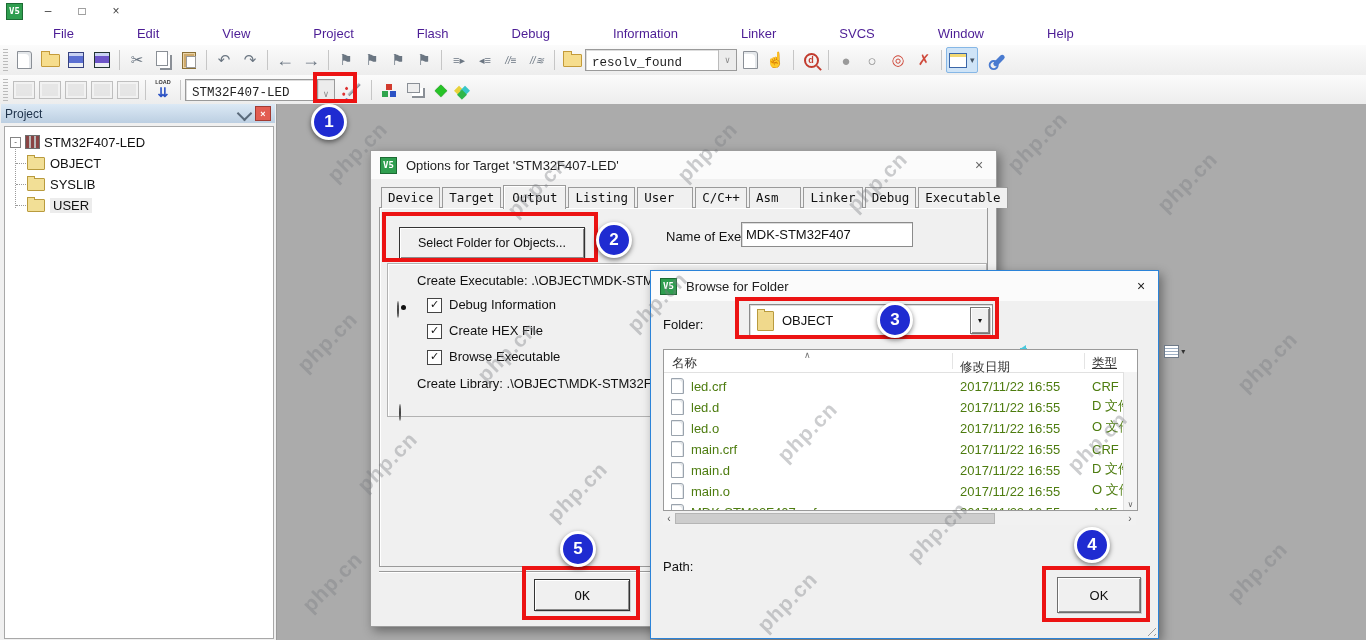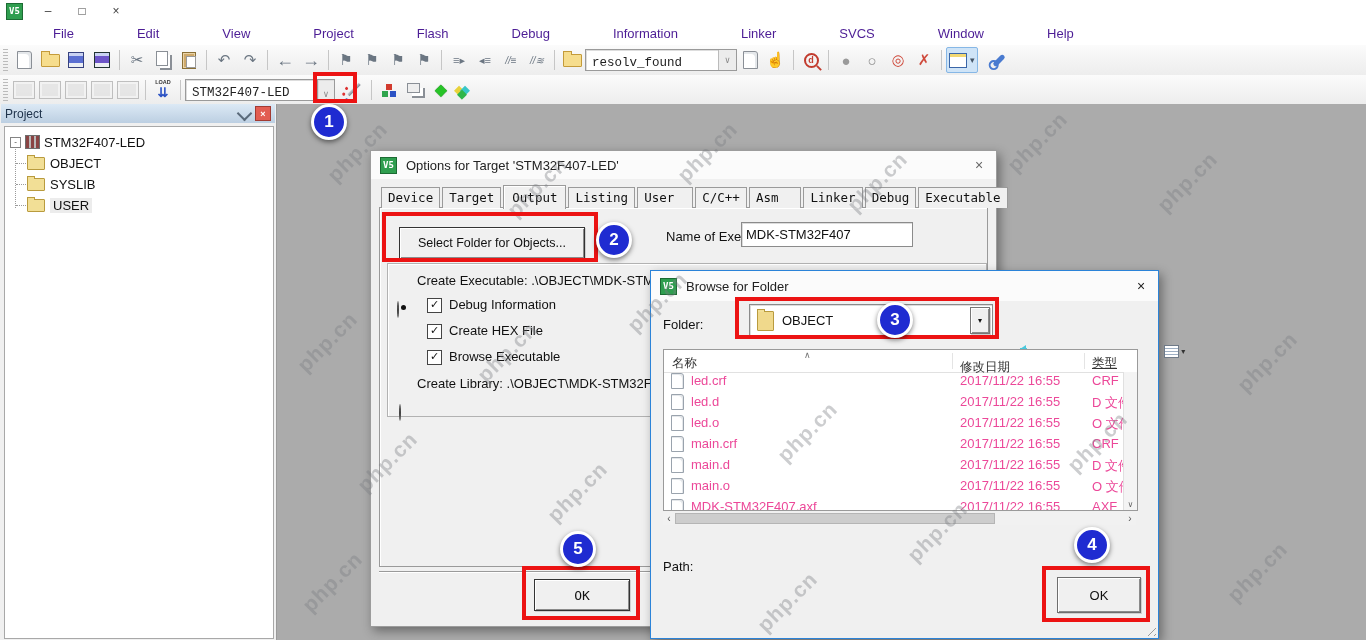--- a/index.html
+++ b/index.html
@@ -95,21 +95,21 @@
   .groove{border-top:1px solid #9a9a9a;border-bottom:1px solid #ffffff;height:0;position:absolute;}
   
   .nav-ic{width:22px;height:18px;display:inline-flex;align-items:center;justify-content:center;position:relative;}
   .back-arrow{width:0;height:0;border:6px solid transparent;border-right:9px solid #49c8dc;}
   .back-arrow::after{content:"";position:absolute;left:13px;top:6px;width:7px;height:5px;background:#49c8dc;}
   .fold-up{width:16px;height:10px;background:#f6dd8d;border:1px solid #c49b3a;font:bold 8px/10px "Liberation Sans",sans-serif;text-align:center;color:#222;}
   .views{width:13px;height:11px;border:1px solid #6f7a88;background:repeating-linear-gradient(#fff 0 2px,#9fb0c4 2px 3px);}
   #file-list{left:12px;top:78px;width:473px;height:160px;background:#fff;border:1px solid #9a9a9a;position:absolute;overflow:hidden;}
   .fl-head{height:22px;border-bottom:1px solid #e1e1e1;position:relative;font-size:12.5px;color:#333;}
   .fl-col-sep{position:absolute;top:3px;width:1px;height:16px;background:#e4e4e4;}
-  .fl-row{height:21px;display:flex;align-items:flex-start;position:relative;font-size:13px;color:#ec4899;}
+  .fl-row{height:21px;display:flex;align-items:flex-end;position:relative;font-size:13px;color:#4d7c0f;}
   .fl-page{width:11px;height:14px;background:#fff;border:1px solid #9aa3ad;border-radius:0 3px 0 0;margin:0 7px 0 7px;flex:none;
            box-shadow:inset -3px 3px 0 -2px #e4e7ea;}
   .fl-date{position:absolute;left:296px;}
   .fl-type{position:absolute;left:428px;width:33px;overflow:hidden;white-space:nowrap;}
   #fl-vscroll{position:absolute;right:0;top:22px;bottom:0;width:13px;background:#f4f4f4;border-left:1px solid #e0e0e0;}
   #fl-vscroll .sa{position:absolute;left:0;width:13px;font-size:8px;color:#666;text-align:center;}
   #fl-hscroll{left:12px;top:241px;width:473px;height:13px;background:#f1f1f1;position:absolute;display:flex;align-items:center;font-size:10px;color:#555;}
   .h-thumb{height:9px;background:#cdcdcd;border:1px solid #b5b5b5;}
   .grip-corner{position:absolute;right:2px;bottom:2px;width:12px;height:12px;
     background:repeating-linear-gradient(135deg,transparent 0 3px,#9a9a9a 3px 4px);clip-path:polygon(100% 0,100% 100%,0 100%);}

